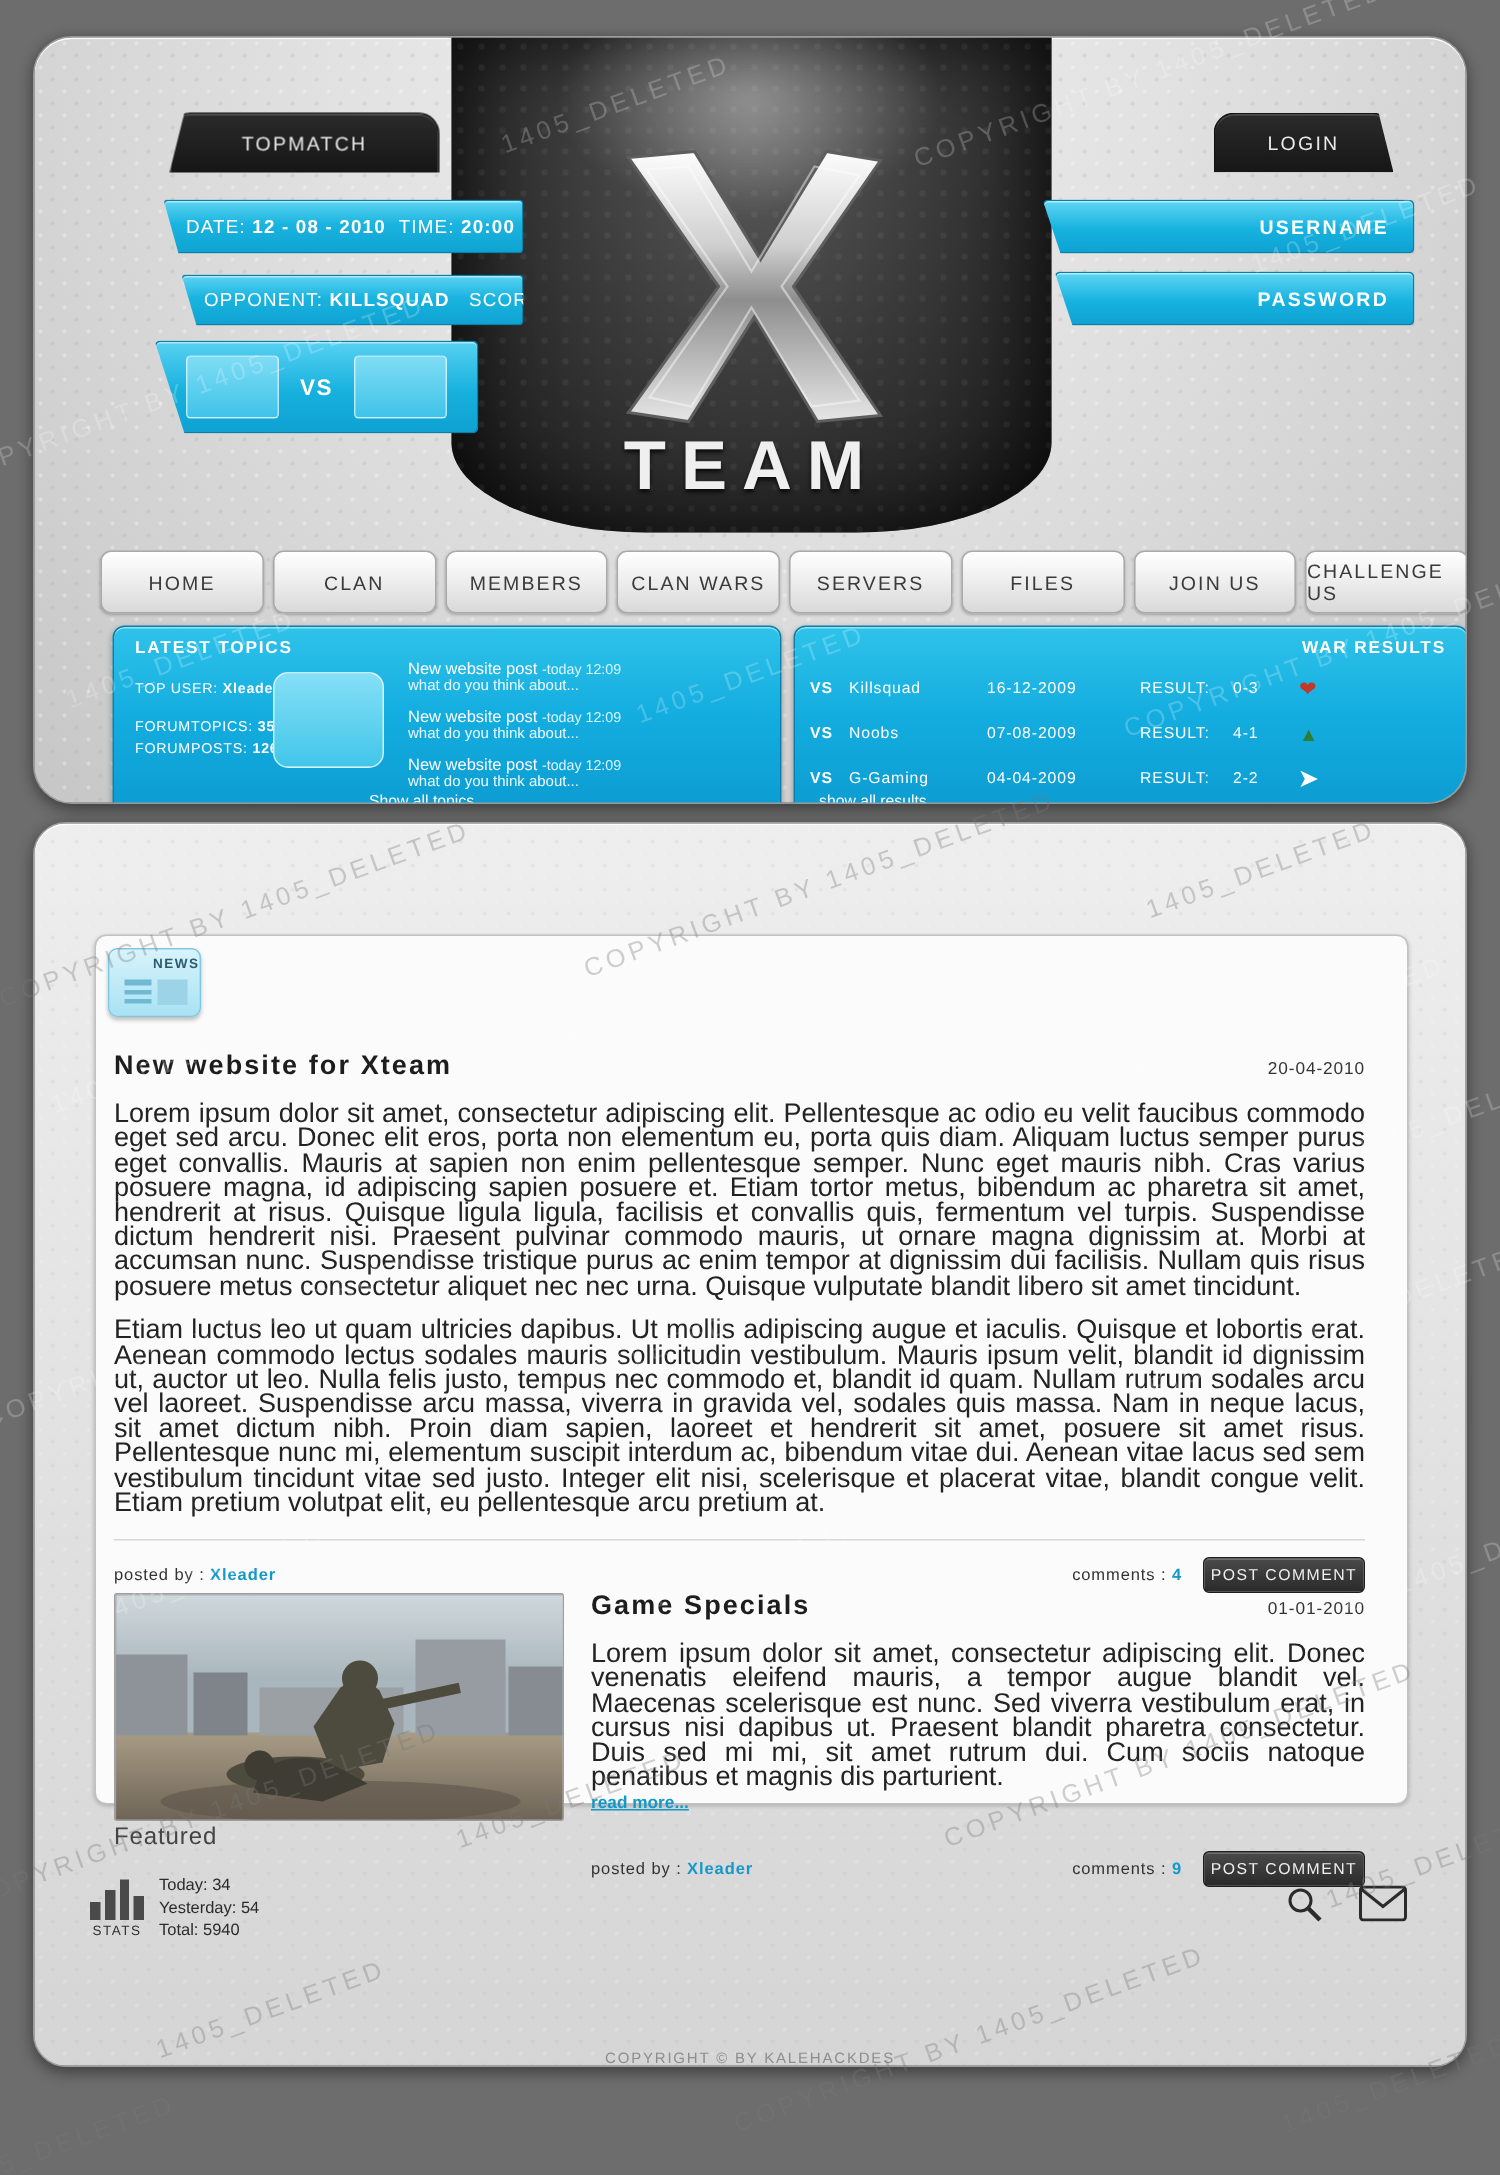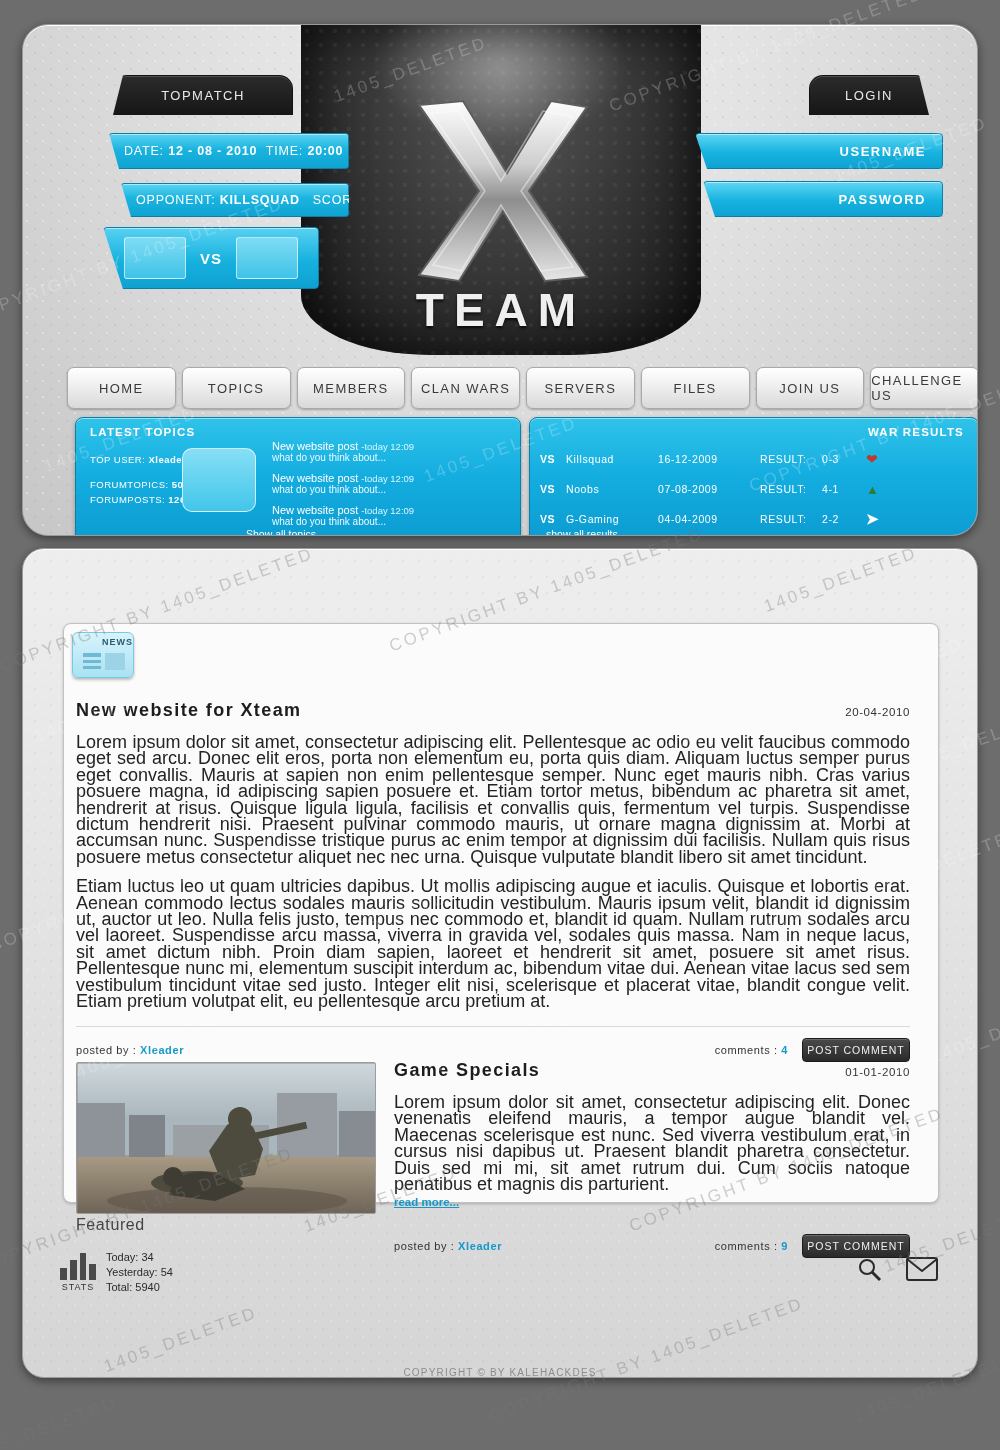--- a/index.html
+++ b/index.html
@@ -362,36 +362,36 @@
     <span class="vs-slot"></span>
     <span class="vs-word">VS</span>
     <span class="vs-slot"></span>
   </div>
 
   <div class="login-field lf2">PASSWORD</div>
   <div class="login-field lf1">USERNAME</div>
 
   <div class="nav">
     <div class="nav-btn">HOME</div>
-    <div class="nav-btn">TOPICS</div>
+    <div class="nav-btn">CLAN</div>
     <div class="nav-btn">MEMBERS</div>
     <div class="nav-btn">CLAN WARS</div>
     <div class="nav-btn">SERVERS</div>
     <div class="nav-btn">FILES</div>
     <div class="nav-btn">JOIN US</div>
     <div class="nav-btn">CHALLENGE US</div>
   </div>
 
   <div class="blue-panel bp-left">
     <div class="bp-title lt-title">LATEST TOPICS</div>
     <div class="side-meta">
       <div><span>TOP USER:</span>
            <b>Xleader</b></div>
       <div style="margin-top:10px"><span>FORUMTOPICS:</span>
-           <b>50</b></div>
+           <b>35</b></div>
       <div><span>FORUMPOSTS:</span>
            <b>126</b></div>
     </div>
     <div class="avatar-box"></div>
     <div class="topic-list">
       <div class="topic">
         <div class="t1"><a>New website post</a>
           <span class="when">-today 12:09</span></div>
         <div class="t2">what do you think about...</div>
       </div>

